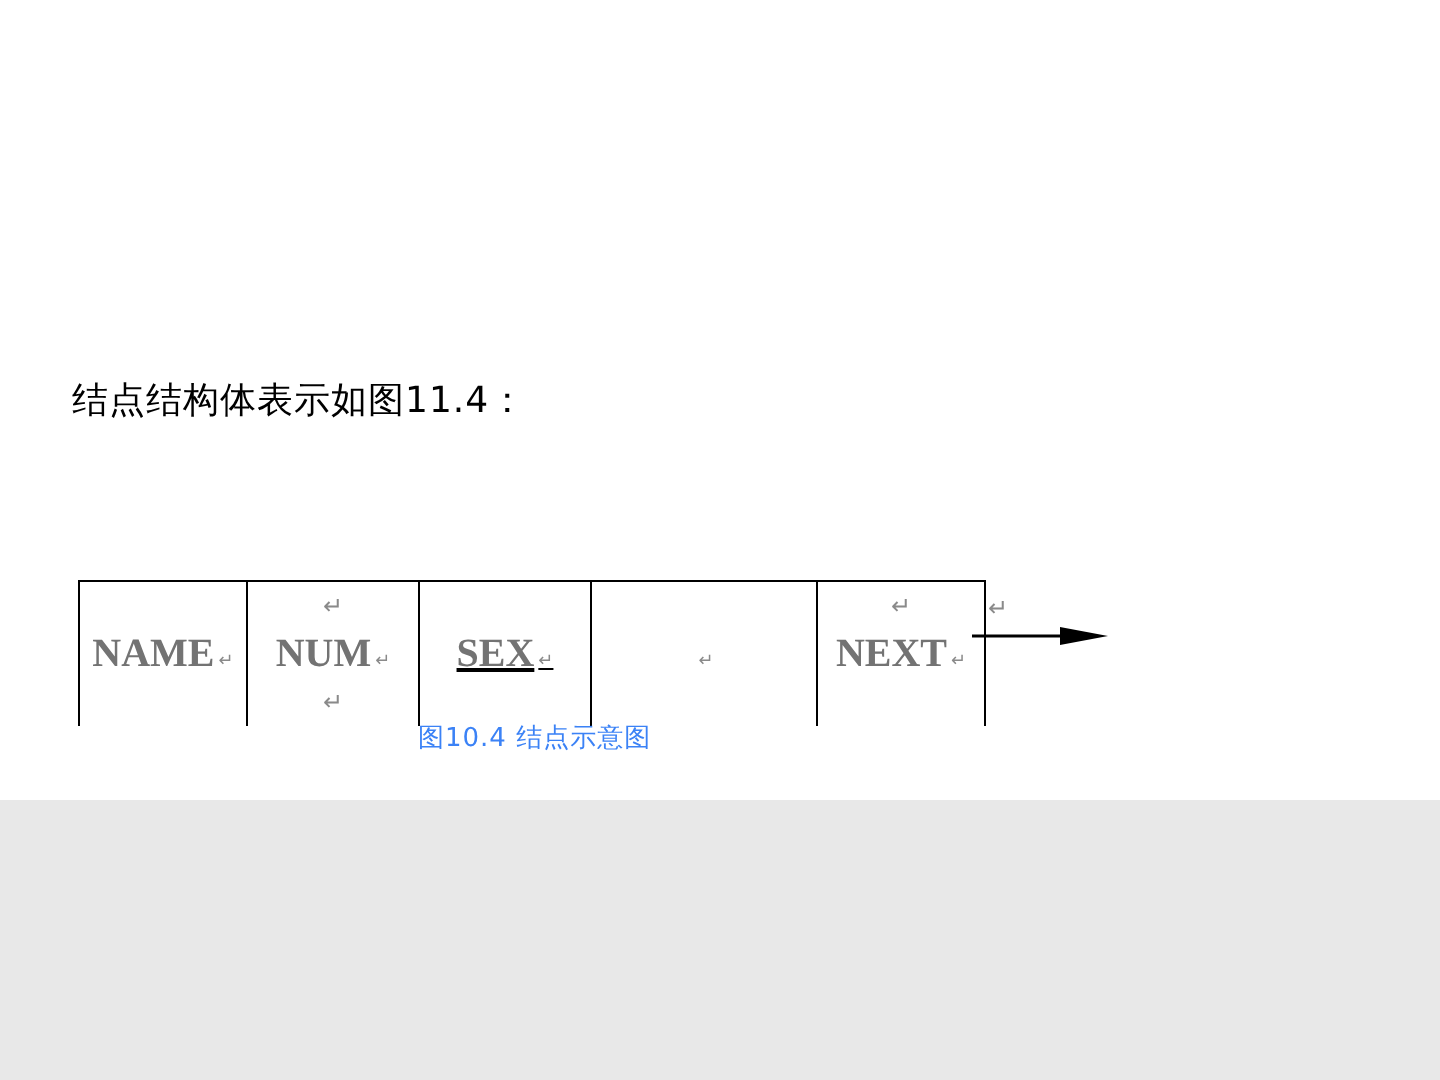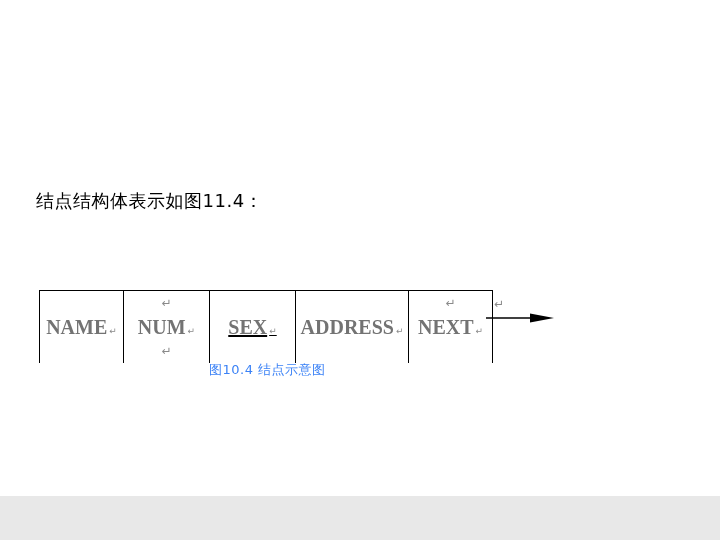--- a/index.html
+++ b/index.html
@@ -1,20 +1,20 @@
 <!DOCTYPE html>
 <html><head>
 <meta charset="utf-8">
 <style>
   * { margin: 0; padding: 0; box-sizing: border-box; }
   html, body { background: #e8e8e8; }
   .page {
     position: relative;
     width: 720px;
-    height: 496px;
+    height: 400px;
     background: #ffffff;
     overflow: hidden;
     font-family: "DejaVu Sans", "Liberation Sans", sans-serif;
   }
   .intro-text {
     position: absolute;
     left: 36px;
     top: 190px;
     font-size: 18px;
     line-height: 22px;
@@ -119,21 +119,20 @@
         <span class="mark mark-after">↵</span>
       <span class="mark mark-bottom">↵</span>
     </div>
 
     <div class="cell cell-sex">
       <span class="cell-label">SEX</span>
         <span class="mark mark-after">↵</span>
     </div>
 
     <div class="cell cell-address">
-      <span class="cell-label">ADDRESS</span>
         <span class="mark mark-after">↵</span>
     </div>
 
     <div class="cell cell-next">
       <span class="mark mark-top">↵</span>
       <span class="cell-label">NEXT</span>
         <span class="mark mark-after">↵</span>
     </div>
 
   </div>

